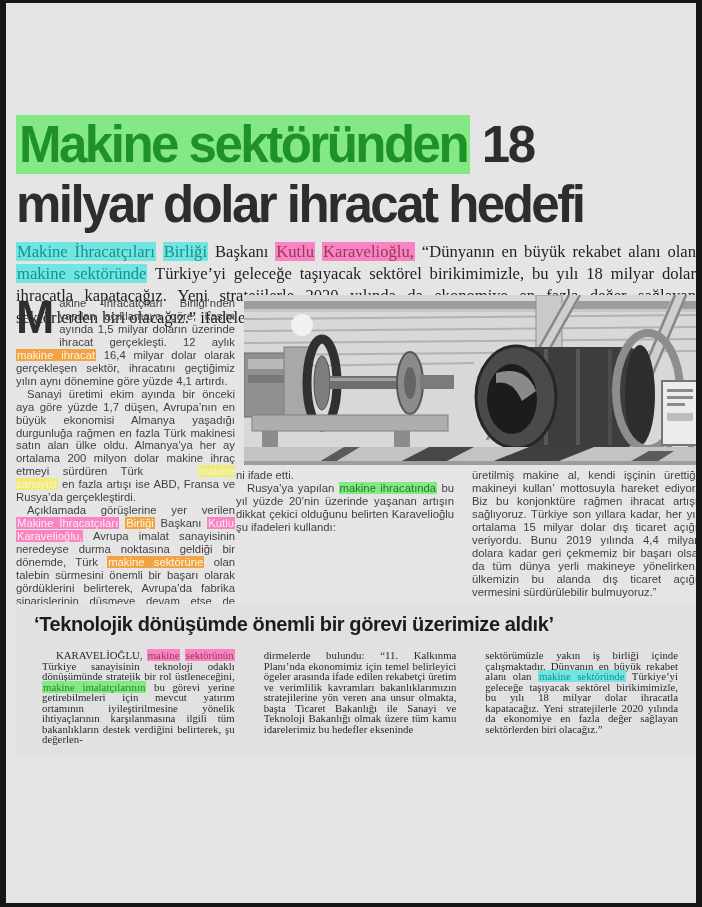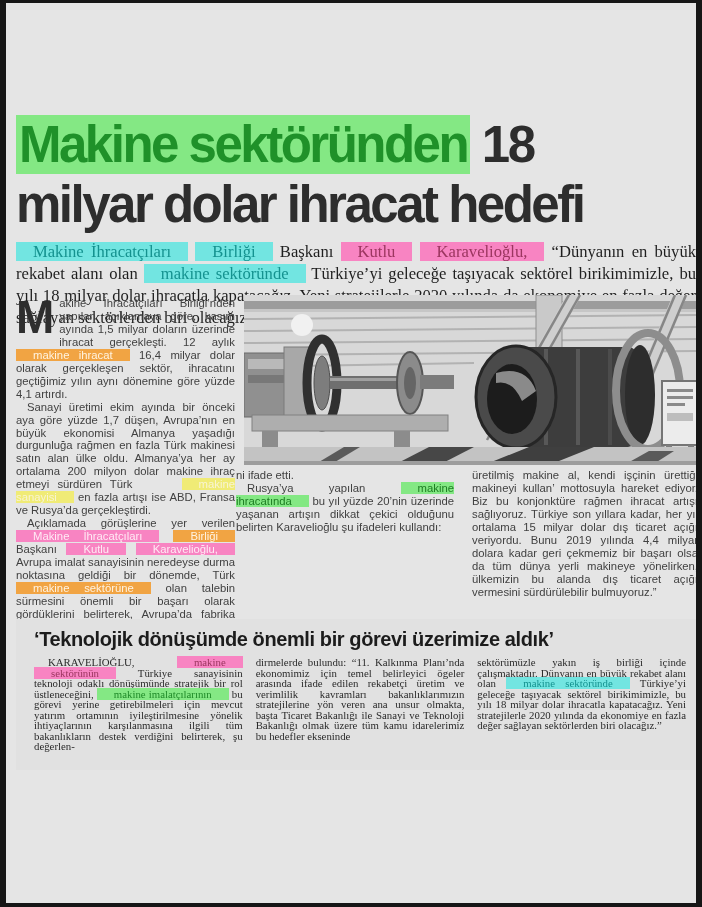--- a/index.html
+++ b/index.html
@@ -28,31 +28,31 @@
   .bodycol p{margin:0;}
   .bodycol p.indent{text-indent:11px;}
   #col1{left:10px;top:294px;width:219px;}
   #col2{left:230px;top:466px;width:218px;}
   #col3{left:466px;top:466px;width:226px;}
   .dropcap{float:left;font-weight:bold;font-size:46px;line-height:38px;
     padding:1px 5px 0 0;color:#2e2e2e;font-family:"Liberation Sans",sans-serif;}
   
   .photo{position:absolute;left:238px;top:292px;width:459px;height:170px;display:block;}
   
-  .quote-box{position:absolute;left:10px;top:616px;width:682px;height:151px;
+  .quote-box{position:absolute;left:10px;top:601px;width:682px;height:151px;
     box-sizing:border-box;background:var(--box_bg);padding:9px 12px 0 18px;}
   .quote-box h2{margin:0 0 7px 0;font-family:"Liberation Sans",sans-serif;
     font-weight:800;font-size:20px;line-height:22px;letter-spacing:-0.4px;color:#1c1c1c;}
   .box-cols{display:flex;gap:13px;}
   .box-col{flex:1;font-family:"Liberation Serif",serif;font-size:10.8px;line-height:10.5px;
     color:#2a2a2a;text-align:justify;}
-  .box-col p{margin:0;}
+  .box-col p{margin:8px;}
   .box-col p.indent{text-indent:14px;}
   
-  .hl{padding:0 17px;}
+  .hl{padding:0 1px;}
   .hl-green{background:var(--highlight_green_bg);color:#1f8a28;}
   .hl-cyan{background:var(--highlight_cyan_bg);color:var(--highlight_cyan_text);}
   .hl-pink{background:var(--highlight_pink_bg);color:var(--highlight_pink_text_serif);}
   .hl-orange{background:var(--highlight_orange_bg);color:#8a5a14;}
   .hl-yellow{background:var(--highlight_yellow_bg);color:#8f874a;margin-left:41px;}
   .sans .hl-pink{color:#ffeaf5;}
   .sans .hl-orange{color:#fff3e0;}
   .sans .hl-yellow{color:#f8f4d2;}
   .sans .hl-green{color:#1d7d22;}
 </style>

